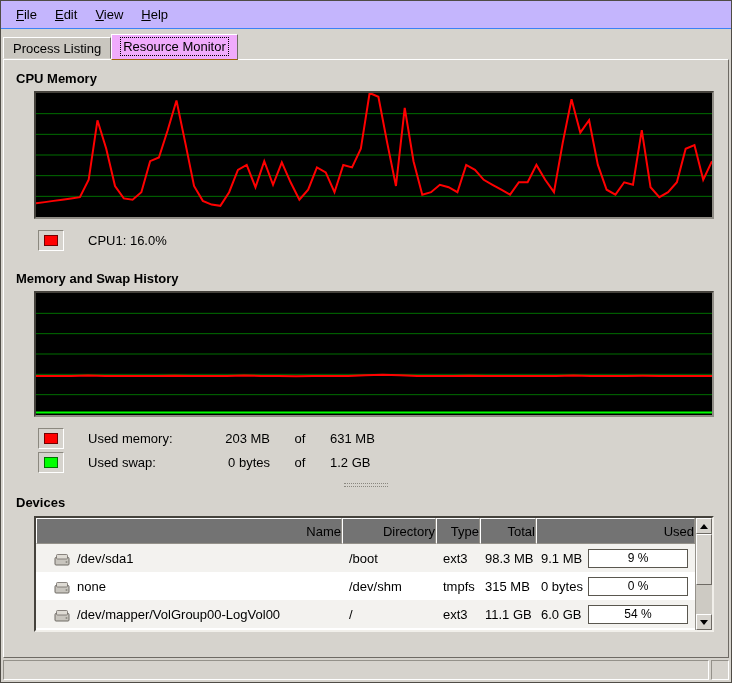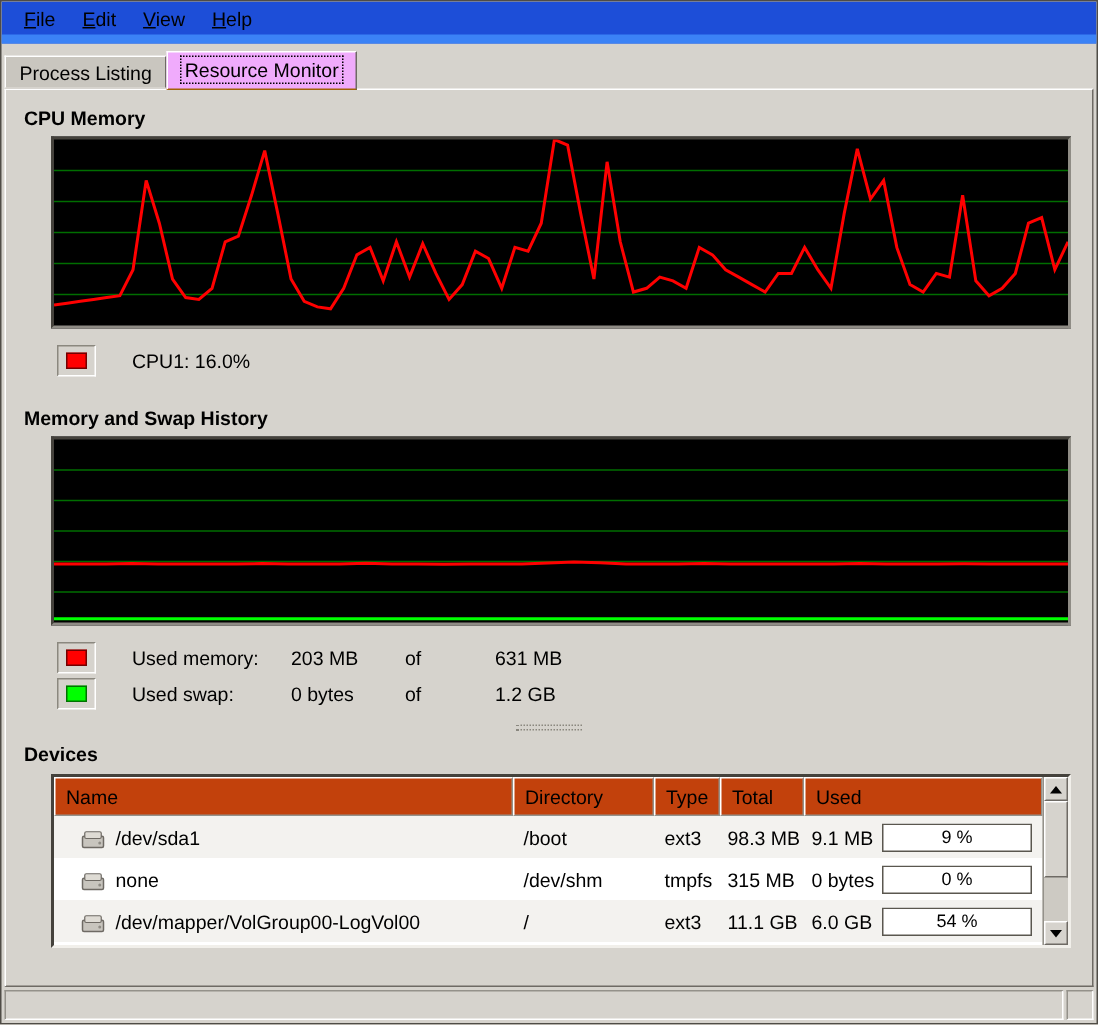--- a/index.html
+++ b/index.html
@@ -15,22 +15,22 @@
     border: 1px solid #4f4c46;
     background: #d6d3cd;
     display: flex; flex-direction: column;
     overflow: hidden;
   }
   
   .menubar {
     height: 28px; flex: 0 0 28px;
     display: flex; align-items: center;
     padding-left: 6px;
-    border-bottom: 6px solid #3b82f6;
-    background: #1d4ed8;
+    border-bottom: 1px solid #3b82f6;
+    background: #c4b5fd;
   }
   .menu-item { display: inline-block; padding: 4px 9px; cursor: default; }
   .menu-item::first-letter { text-decoration: underline; }
   
   .tabbar {
     flex: 0 0 28px;
     display: flex; align-items: flex-end;
     padding-left: 2px; margin-top: 2px;
     position: relative; z-index: 2; text-align: right;
   }
@@ -74,35 +74,35 @@
   .legend-row.second { margin-top: 2px; }
   .swatch {
     width: 26px; height: 21px; flex: 0 0 26px;
     border: 1px solid; border-color: #8b887f #fff #fff #8b887f;
     background: #d6d3cd;
     display: flex; align-items: center; justify-content: center;
   }
   .swatch-color { width: 14px; height: 11px; border: 1px solid rgba(0,0,0,.55); }
   .legend-label  { margin-left: 24px; width: 106px; }
   .legend-label.wide { width: auto; }
-  .legend-value  { width: 76px; text-align: left; }
-  .legend-of     { width: 60px; text-align: left; }
+  .legend-value  { width: 76px; text-align: right; }
+  .legend-of     { width: 60px; text-align: center; }
   
   .pane-grip { width: 44px; margin: 10px auto 0 auto; cursor: row-resize; }
   .pane-grip i { display: block; height: 3px; border-top: 1px dotted #8a877f; }
   
   .devices-frame {
     height: 116px;
     margin: 6px 14px 0 30px;
     border: 2px solid; border-color: #45423c #f1efea #f1efea #45423c;
     background: #fff;
     display: flex;
   }
   .table-area { flex: 1 1 auto; display: flex; flex-direction: column; overflow: hidden; }
-  .thead { display: flex; height: 26px; flex: 0 0 26px; background: #c2410c; }
+  .thead { display: flex; height: 26px; flex: 0 0 26px; background: #737373; text-align: right; }
   .th {
     padding: 5px 0 0 7px;
     border-top: 1px solid #fff; border-left: 1px solid #fff;
     border-right: 1px solid #94918a; border-bottom: 1px solid #94918a;
     white-space: nowrap; overflow: hidden; cursor: default;
   }
   .w-name { width: 306px; flex: 0 0 306px; }
   .w-dir  { width: 94px;  flex: 0 0 94px; }
   .w-type { width: 44px;  flex: 0 0 44px; }
   .w-total{ width: 56px;  flex: 0 0 56px; }

